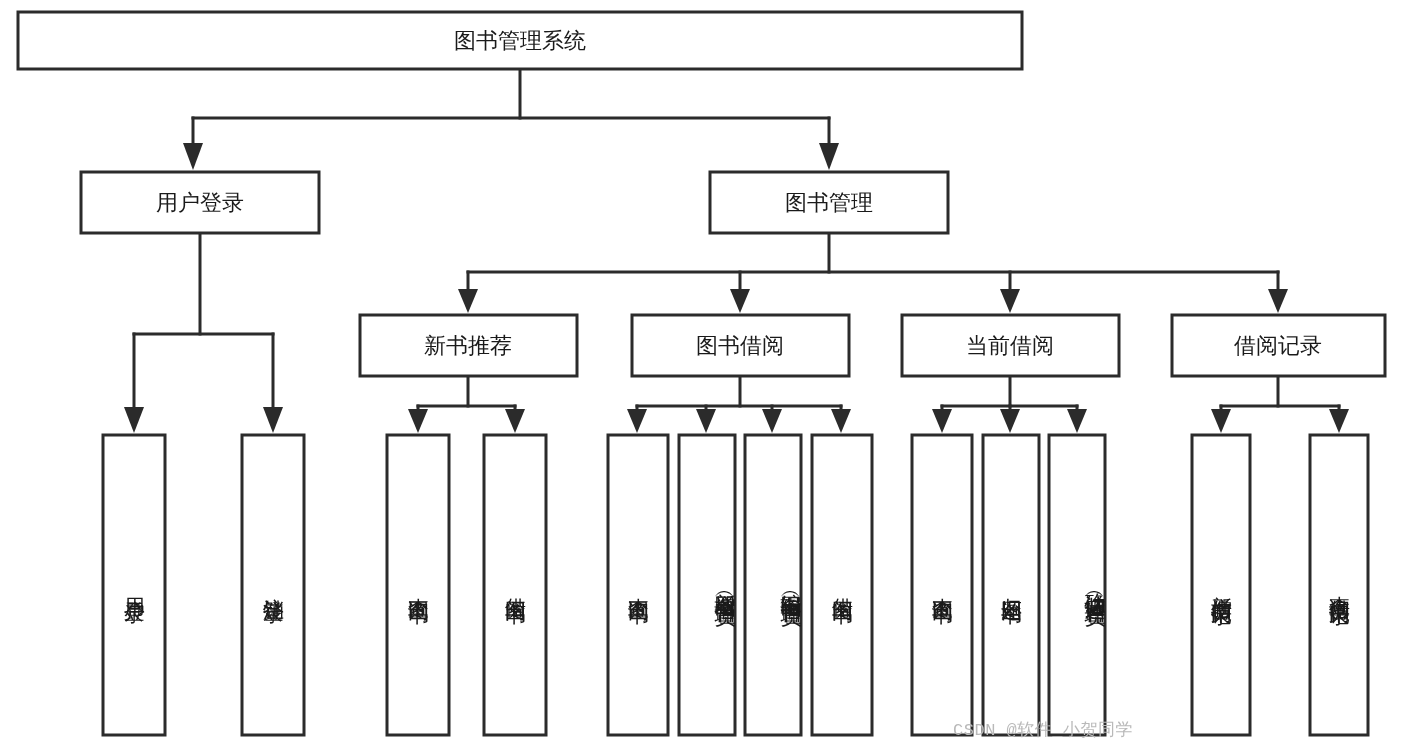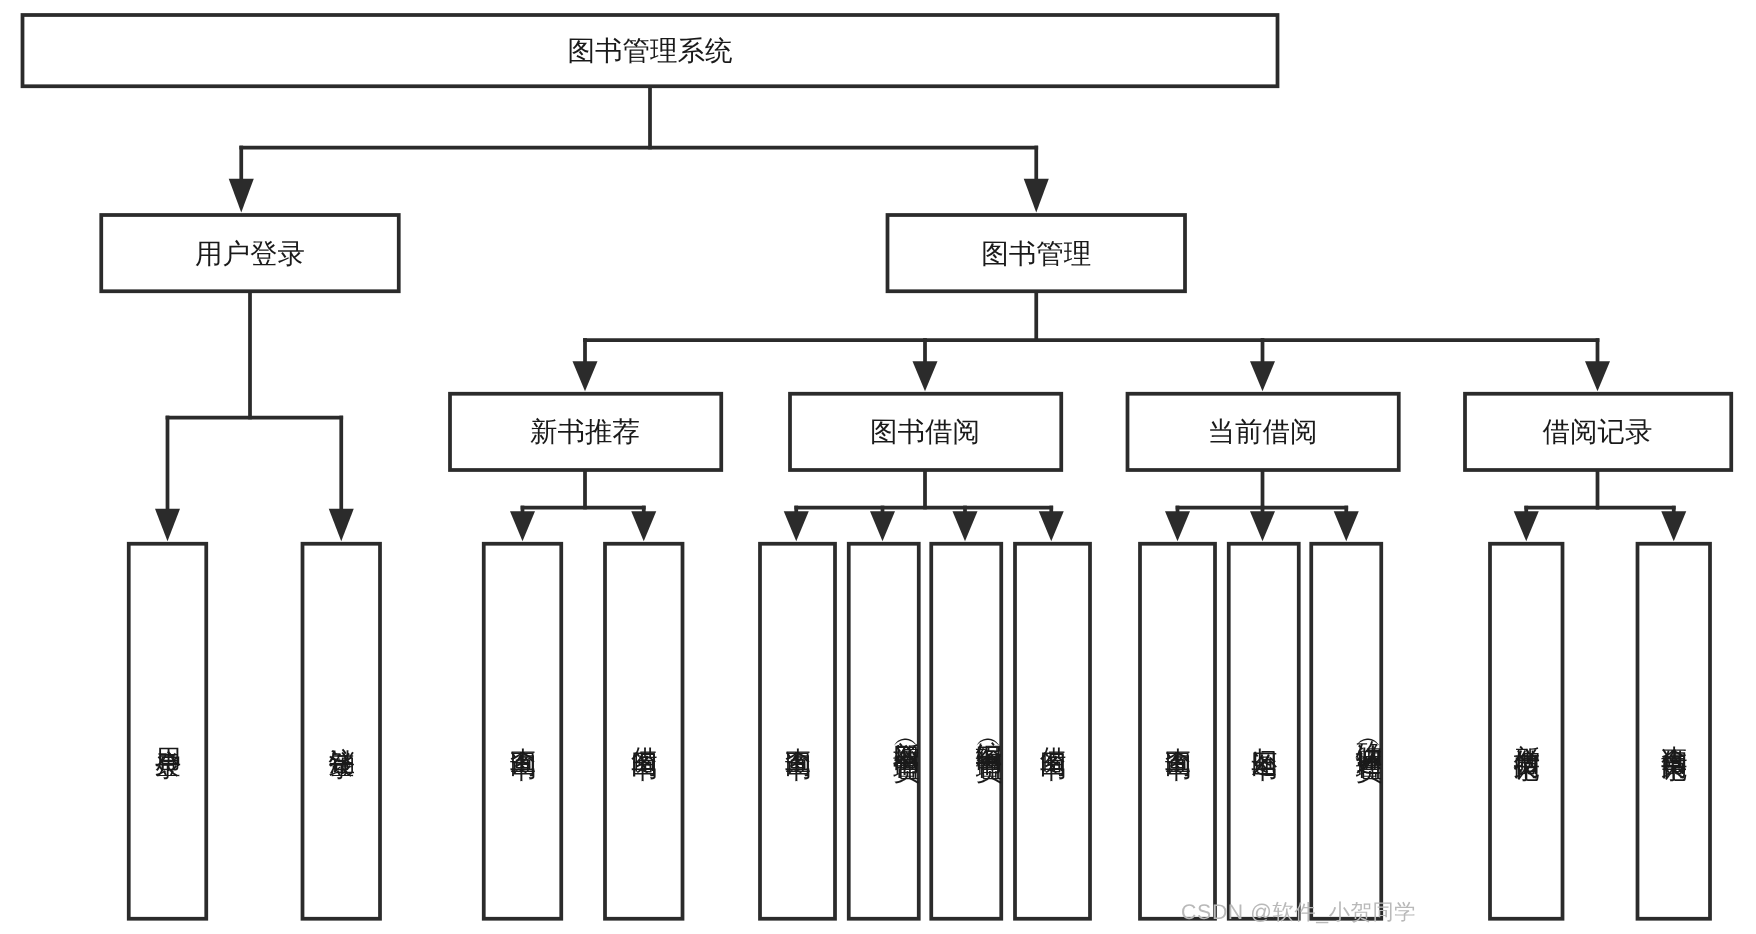--- a/index.html
+++ b/index.html
@@ -60,21 +60,21 @@
     display: flex;
     align-items: center;
     justify-content: center;
     white-space: nowrap;
     pointer-events: none;
   }
   .watermark {
     position: absolute;
     right: 8px;
     bottom: 6px;
-    font-family: Liberation Sans, sans-serif;
+    font-family: Liberation Mono, monospace;
     font-size: 17px;
     color: #b9b9b9;
     letter-spacing: 0.5px;
     white-space: nowrap;
   }
 </style>
 </head>
 <body>
 
 <div id="diagram-root">

